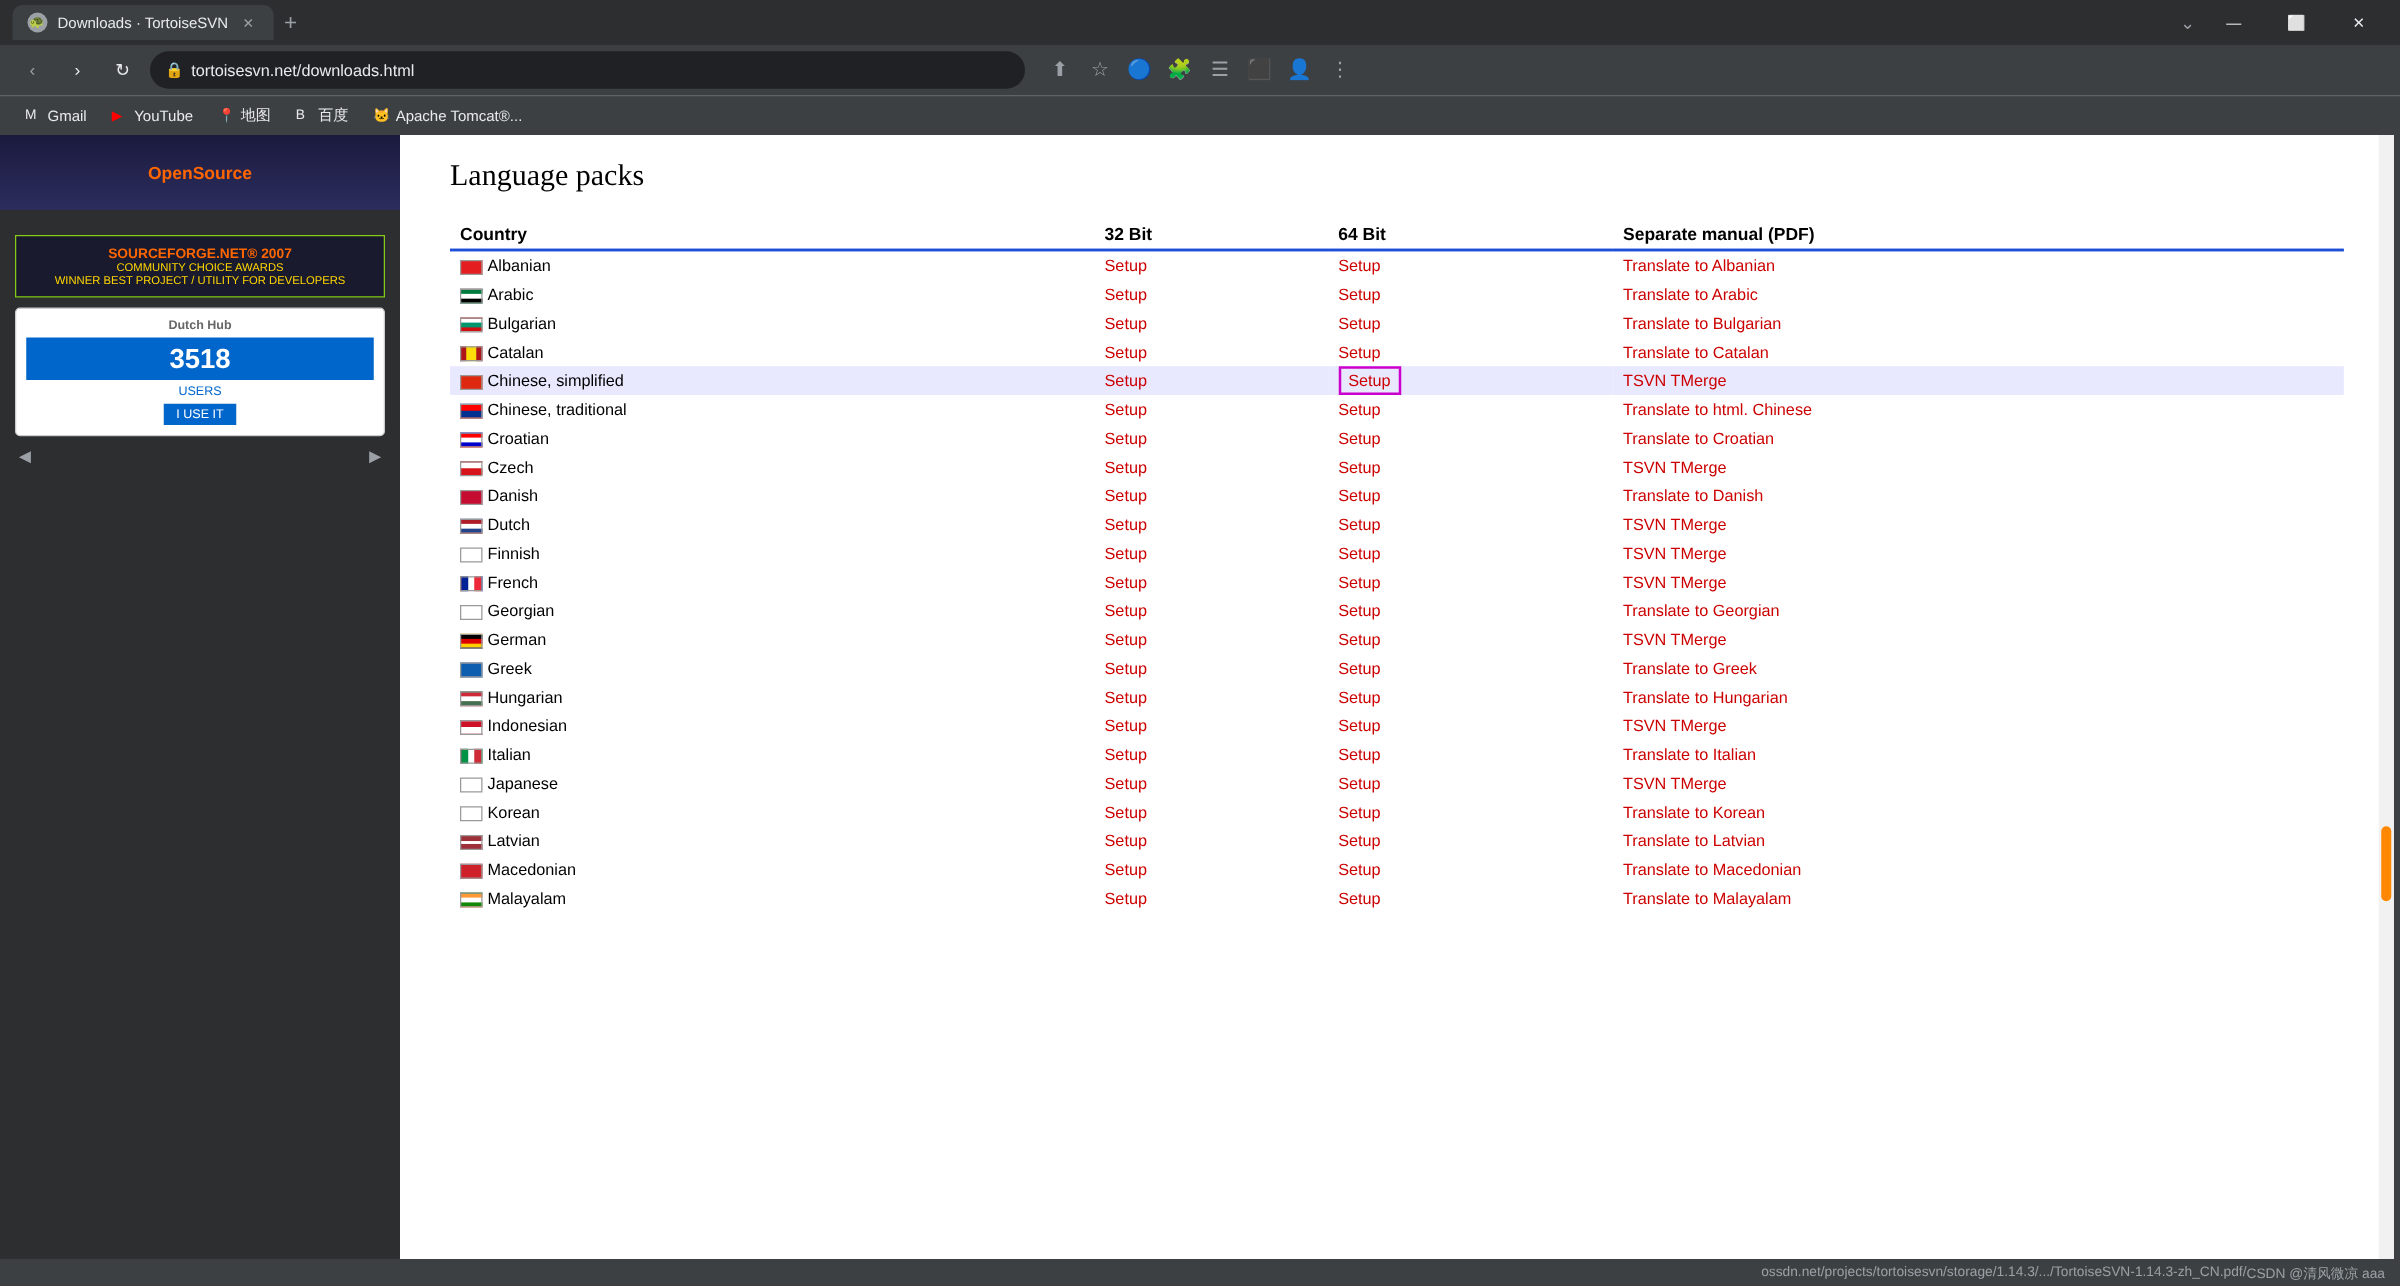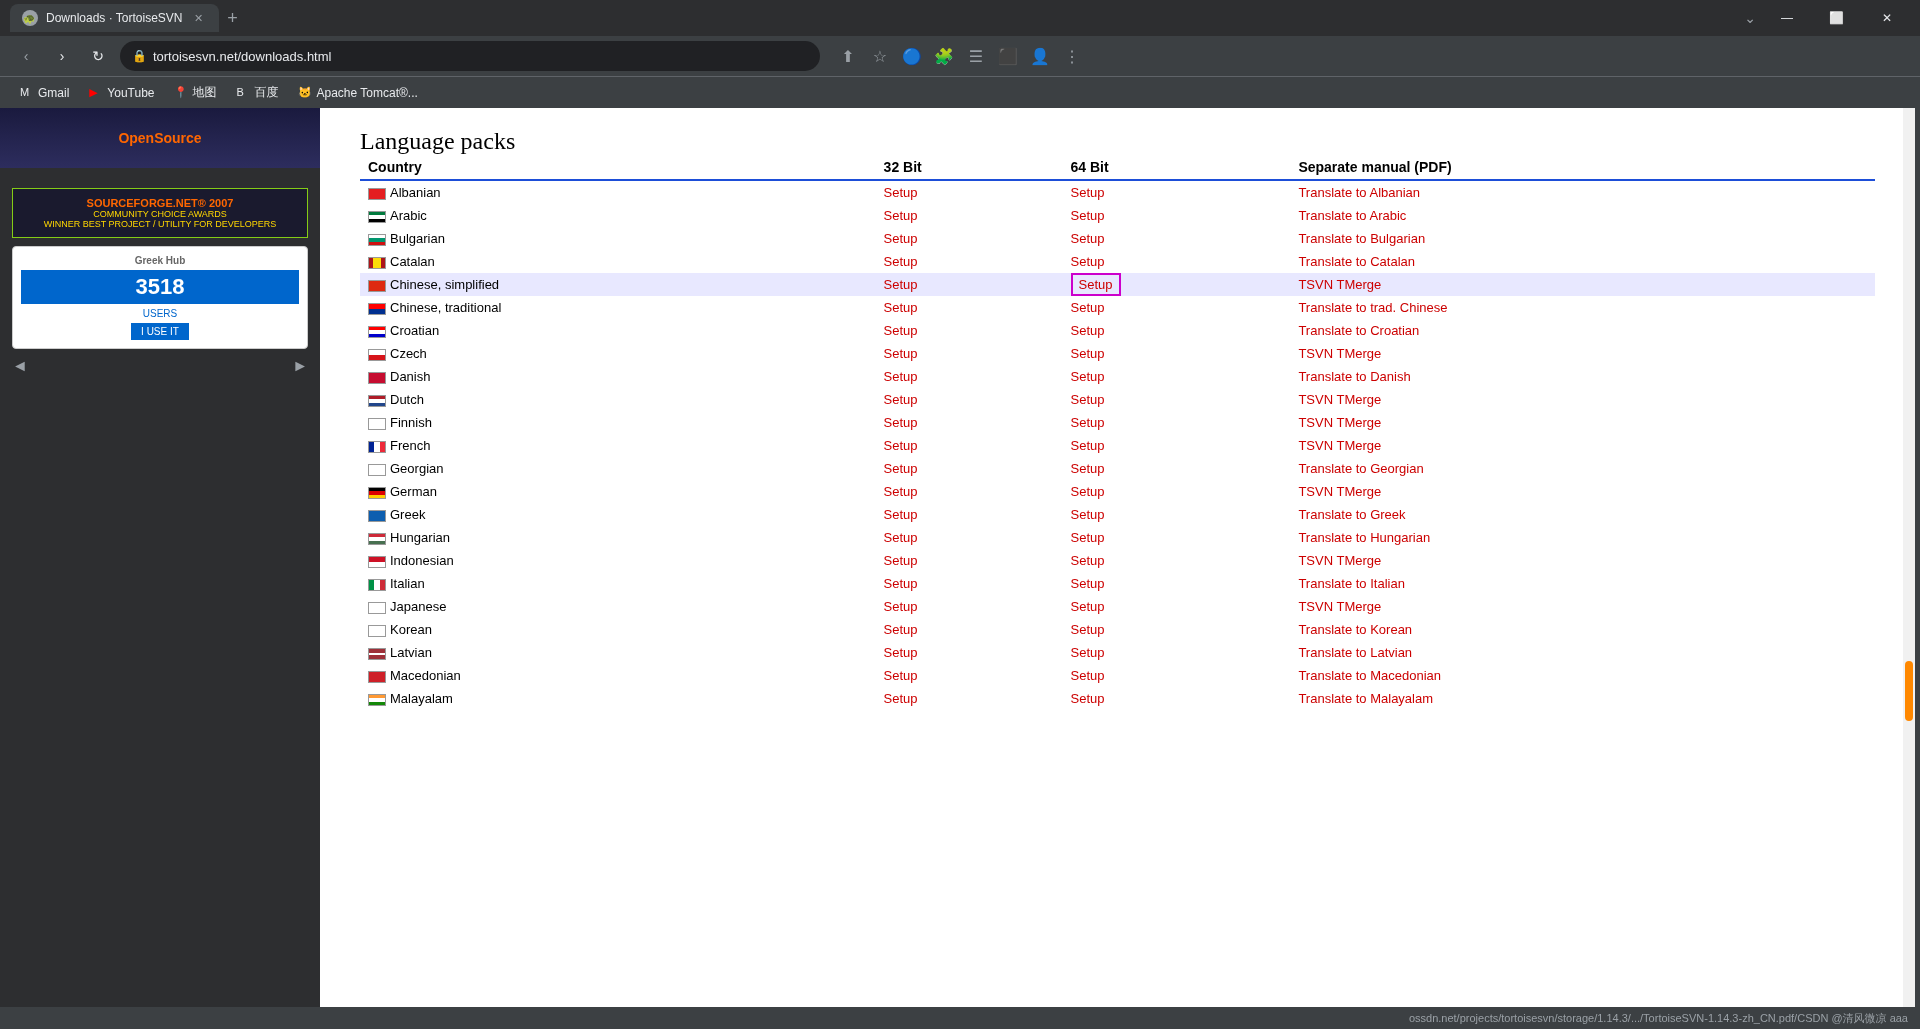--- a/index.html
+++ b/index.html
@@ -175,20 +175,21 @@
       padding: 20px 40px;
       background: white;
       height: 100%;
       overflow-y: auto;
     }
 
     .section-title {
       font-size: 24px;
       font-weight: normal;
       color: #000;
+      margin-bottom: 20px;
       font-family: Georgia, serif;
     }
 
     .lang-table {
       width: 100%;
       border-collapse: collapse;
     }
     .lang-table th {
       text-align: left;
       font-weight: bold;
@@ -341,21 +342,21 @@
         <div style="color:#ff6600; font-size:14px; font-weight:bold;">OpenSource</div>
       </div>
     </div>
     <div class="left-content">
       <div class="sf-badge">
         <div class="year">SOURCEFORGE.NET® 2007</div>
         <div class="award">COMMUNITY CHOICE AWARDS</div>
         <div class="award">WINNER BEST PROJECT / UTILITY FOR DEVELOPERS</div>
       </div>
       <div class="open-hub-widget">
-        <div class="oh-title">Greek Hub</div>
+        <div class="oh-title">Dutch Hub</div>
         <div class="oh-number">3518</div>
         <div class="oh-users">USERS</div>
         <button class="oh-btn">I USE IT</button>
       </div>
       <div style="display:flex; align-items:center; justify-content:space-between; margin-top:4px;">
         <span style="font-size:16px; cursor:pointer; color:#9aa0a6;">◄</span>
         <span style="font-size:16px; cursor:pointer; color:#9aa0a6;">►</span>
       </div>
     </div>
   </div>
@@ -402,21 +403,21 @@
             <tr class="row-highlighted">
               <td><span class="flag" style="background:#de2910;border:1px solid #999;"></span>Chinese, simplified</td>
               <td><a class="setup-link" href="#">Setup</a></td>
               <td><a class="setup-btn-highlighted" href="#">Setup</a></td>
               <td><a class="translate-link" href="#">TSVN</a>          <a class="translate-link" href="#">TMerge</a></td>
             </tr>
             <tr>
               <td><span class="flag" style="background:linear-gradient(#fe0000 50%,#003090 50%);border:1px solid #999;"></span>Chinese, traditional</td>
               <td><a class="setup-link" href="#">Setup</a></td>
               <td><a class="setup-link" href="#">Setup</a></td>
-              <td><a class="translate-link" href="#">Translate to trad. Chinese</a></td>
+              <td><a class="translate-link" href="#">Translate to html. Chinese</a></td>
             </tr>
             <tr>
               <td><span class="flag" style="background:linear-gradient(#ff0000 33%,white 33%,white 66%,#0000cc 66%);border:1px solid #999;"></span>Croatian</td>
               <td><a class="setup-link" href="#">Setup</a></td>
               <td><a class="setup-link" href="#">Setup</a></td>
               <td><a class="translate-link" href="#">Translate to Croatian</a></td>
             </tr>
             <tr>
               <td><span class="flag" style="background:linear-gradient(white 50%,#d7141a 50%);border:1px solid #999;"></span>Czech</td>
               <td><a class="setup-link" href="#">Setup</a></td>

